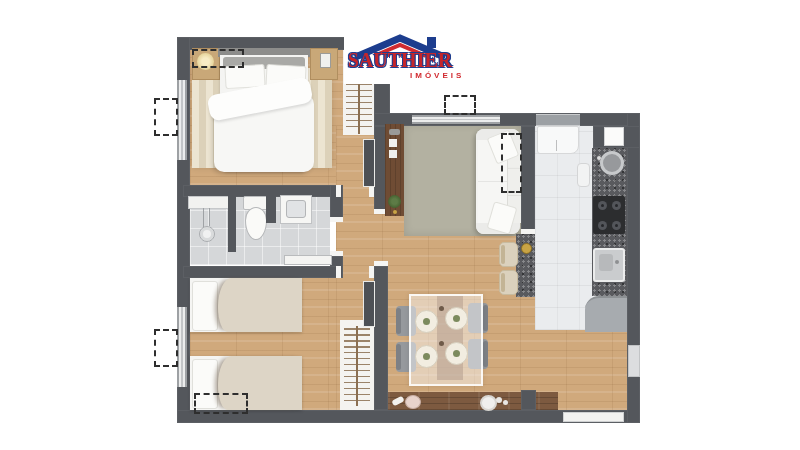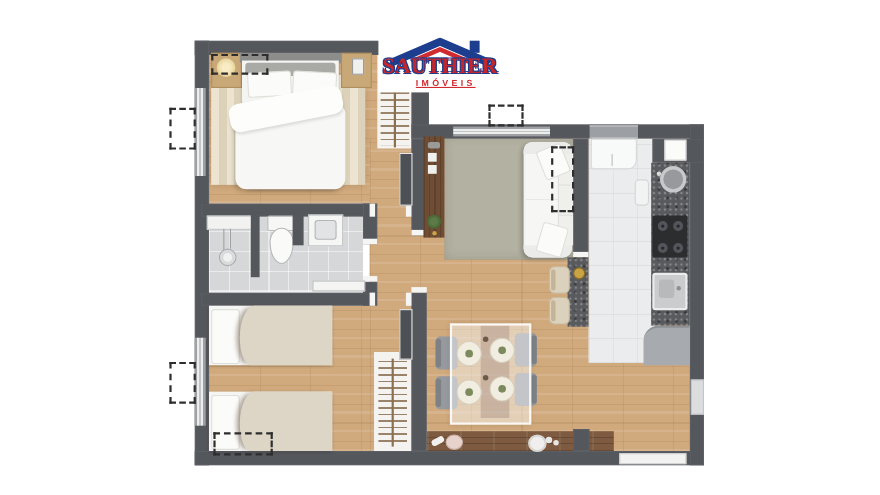--- a/index.html
+++ b/index.html
@@ -45,21 +45,21 @@
   .stool{position:absolute;background:#dbd1bd;border-radius:5px;border:1px solid #c8bb9f;}
   .stool::before{content:"";position:absolute;left:1px;top:2px;bottom:2px;width:4px;background:#c3b495;border-radius:3px;}
   .burner{position:absolute;width:9px;height:9px;border-radius:50%;background:#53555a;}
   .burner::after{content:"";position:absolute;left:3px;top:3px;width:3px;height:3px;border-radius:50%;background:#26272a;}
   .pillow{position:absolute;background:#fbfbf9;border:1px solid #e0e0db;border-radius:3px;}
   
   #logo{position:absolute;left:344px;top:34px;width:112px;height:50px;background:#fff;}
   #brand-name{position:absolute;left:0;top:16px;width:112px;text-align:center;
     font-family:"Liberation Serif",serif;font-weight:bold;font-size:20px;line-height:1;color:#c4262c;letter-spacing:0px;
     text-shadow:-1px -1px 0 #1d3d8e,1px -1px 0 #1d3d8e,-1px 1px 0 #1d3d8e,1px 1px 0 #1d3d8e;}
-  #brand-tagline{position:absolute;left:34px;top:37px;font-weight:bold;font-size:8px;color:#d12a30;letter-spacing:3px;text-decoration:underline;}
+  #brand-tagline{position:absolute;left:66px;top:37px;font-weight:bold;font-size:8px;color:#d12a30;letter-spacing:3px;}
 </style>
 </head>
 <body>
 
 <div id="stage">
 
   <div class="wood" style="left:190px;top:50px;width:184px;height:135px;"></div>
   <div class="tile-bath" style="left:190px;top:197px;width:140px;height:68px;"></div>
   <div class="wood" style="left:190px;top:278px;width:198px;height:132px;"></div>
   <div class="wood" style="left:336px;top:126px;width:291px;height:284px;"></div>

